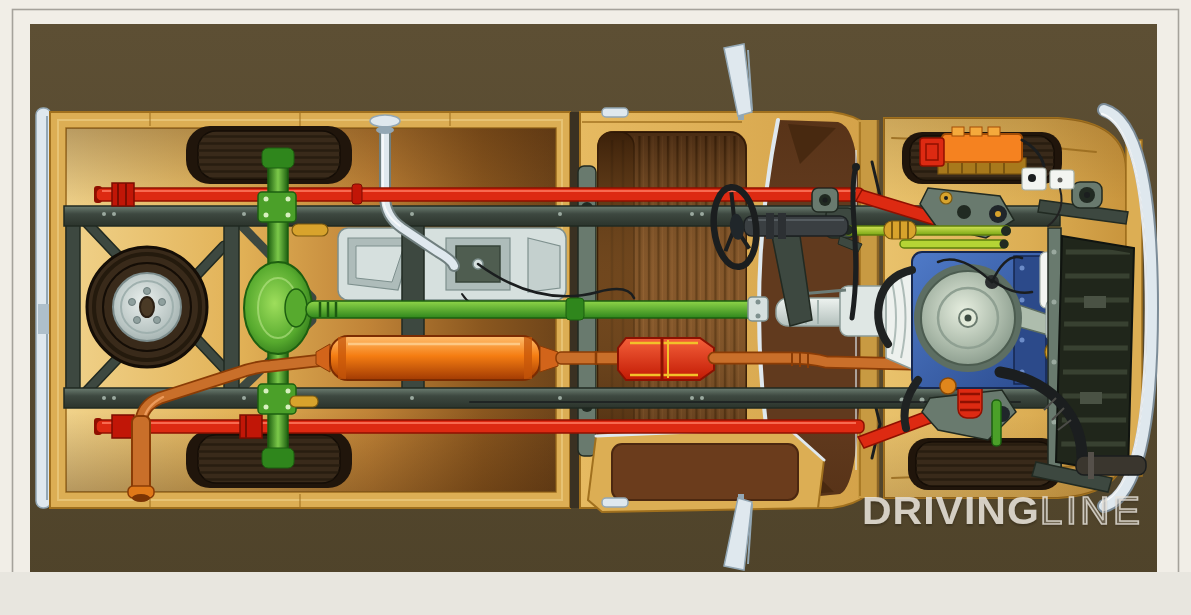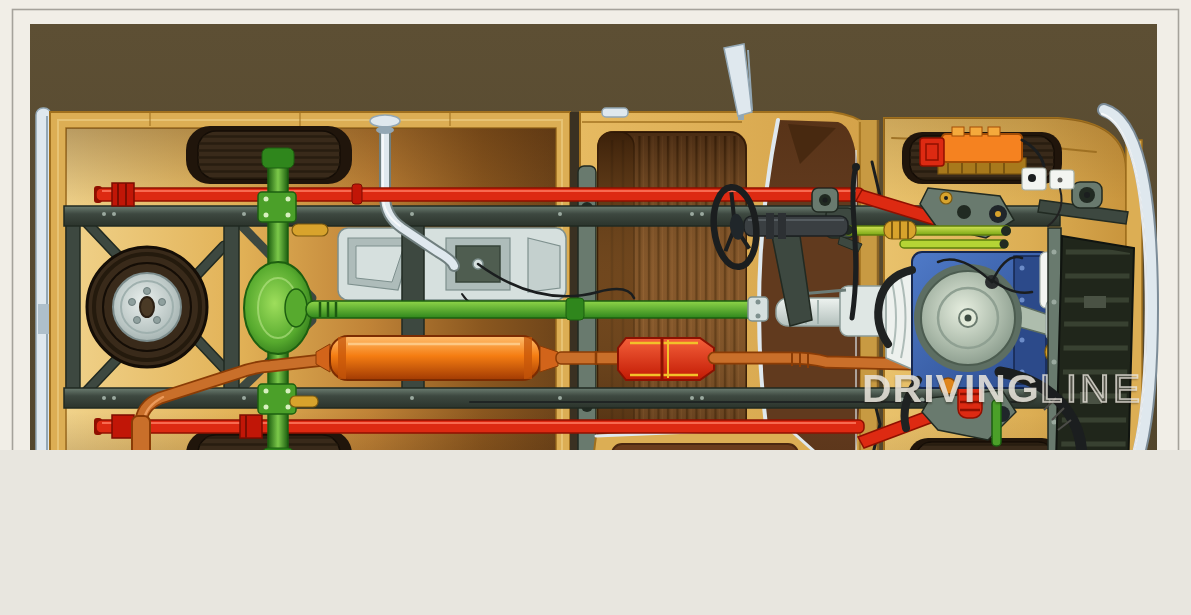--- a/index.html
+++ b/index.html
@@ -1,16 +1,16 @@
 <!DOCTYPE html>
 <html style="--page: #f1eee7; --rule: #a5a29b; --panel: #574a30; --tan: #dcae54; --tanlight: #efd08a; --shade: #a0701e; --beddark: #6f451a; --well: #20150b; --tire: #392a1a; --tread: #241a0d; --frame: #3d4840; --framelight: #697a6e; --framedark: #212a22; --rivet: #9aa99f; --red: #dd2a12; --reddark: #8f1001; --orange: #f58220; --orangedeep: #a83c04; --copper: #c96f2a; --copperdark: #8a3c06; --green: #4ba029; --greenlight: #8fd549; --greendark: #1d5f10; --lime: #b5d435; --limedark: #5d7e0c; --gold: #d8a32c; --golddark: #7c5a10; --silver: #d6e0de; --silvermid: #aebcba; --silverdark: #7e908e; --chrome: #dfe8ee; --chromedark: #93a7b4; --seat: #6e4420; --seatstripe: #49290d; --seatdark: #553010; --windshield: #613a1e; --engine: #3f67b2; --enginedark: #22407c; --cleaner: #aebdad; --cleanerlight: #e2ead9; --cleanerdark: #7b8e80; --radiator: #20261b; --fin: #3b4433; --black: #1b1e1f; --white: #f3f5f1; --logo: #e7e3da;"><head>
 <meta charset="utf-8">
 <style>
   html,body{margin:0;padding:0;background:#e8e6df;}
-  .page{position:relative;width:1191px;height:450px;overflow:hidden;background:var(--page);
+  .page{position:relative;width:1191px;height:572px;overflow:hidden;background:var(--page);
         font-family:"Liberation Sans",sans-serif;}
   .page svg{position:absolute;inset:0;display:block;}
   
   .sF{fill:var(--frame);stroke:var(--framedark);stroke-width:1.5}
   .sFL{fill:var(--framelight);stroke:var(--framedark);stroke-width:1.5}
   .sR{fill:var(--red);stroke:var(--reddark);stroke-width:1.5}
   .sRD{fill:var(--reddark);stroke:none}
   .sG{fill:var(--green);stroke:var(--greendark);stroke-width:1.5}
   .sC{fill:var(--chrome);stroke:var(--chromedark);stroke-width:1.5}
   .sS{fill:var(--silver);stroke:var(--silverdark);stroke-width:1.5}

